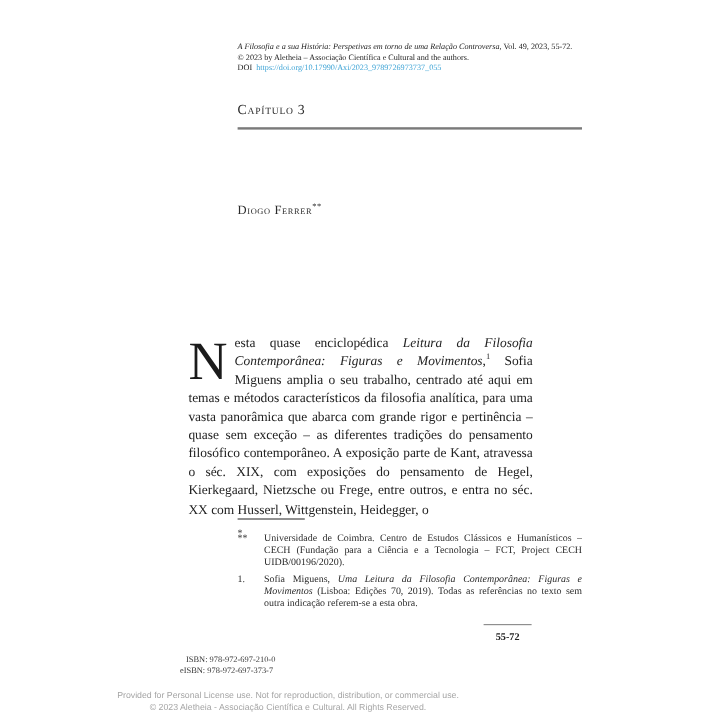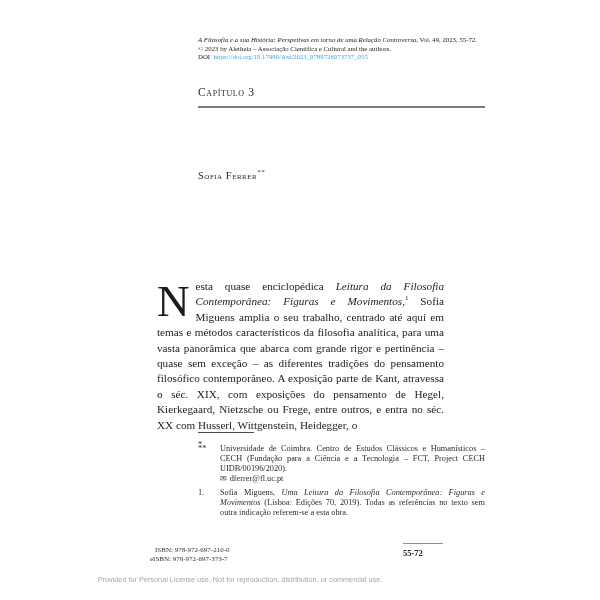--- a/index.html
+++ b/index.html
@@ -52,23 +52,23 @@
     display:inline-flex;align-items:center;justify-content:center;
     width:7.5px;height:7.5px;border-radius:50%;
     background:#a6ce39;color:#fff;font-size:4px;font-family:"Liberation Sans",sans-serif;
     margin-right:3px;vertical-align:-1px;
   }
 
   
   .imprint{left:150px;top:546px;font-size:7px;line-height:8.8px;color:#333;position:absolute;}
   .isbn-print{padding-left:5px;}
   .pagerange{
-    position:absolute;left:403px;top:543px;width:40px;
+    position:absolute;left:403px;top:520px;width:40px;
     border-top:1px solid #8f8f8f;
-    padding-top:4px;text-align:left;
+    padding-top:4px;text-align:center;
     font-size:8.5px;font-weight:bold;color:#222;
   }
 
   
   .license{
     position:absolute;left:0;top:575px;width:480px;
     text-align:center;
     font-family:"Liberation Sans", sans-serif;
     font-size:7.3px;line-height:9.7px;color:#a5a5a5;
   }
@@ -81,47 +81,47 @@
   <header class="col hdr">
     <div><em>A Filosofia e a sua História: Perspetivas em torno de uma Relação Controversa</em><span>, Vol. 49, 2023, 55-72.</span></div>
     <div>© 2023 by Aletheia – Associação Científica e Cultural and the authors.</div>
     <div><span>DOI</span>&nbsp;&nbsp;<a class="doi-link" href="#">https://doi.org/10.17990/Axi/2023_9789726973737_055</a></div>
   </header>
 
   <div class="col chapter">Capítulo 3</div>
   <div class="col chapter-rule"></div>
 
 
-  <div class="col author"><span>Sofia Ferrer</span><sup>**</sup></div>
+  <div class="col author"><span>Diogo Ferrer</span><sup>**</sup></div>
 
   <p class="col bodytext"><span class="dropcap">N</span><span><span>esta quase enciclopédica </span><em>Leitura da Filosofia Contemporânea: Figuras e Movimentos</em><span>,</span><sup>1</sup><span> Sofia Miguens amplia o seu trabalho, centrado até aqui em temas e métodos característicos da filosofia analítica, para uma vasta panorâmica que abarca com grande rigor e pertinência – quase sem exceção – as diferentes tradições do pensamento filosófico contemporâneo. A exposição parte de Kant, atravessa o séc. XIX, com exposições do pensamento de Hegel, Kierkegaard, Nietzsche ou Frege, entre outros, e entra no séc. XX com Husserl, Wittgenstein, Heidegger, o</span></span></p>
 
   <div class="col fn-rule"></div>
 
   <div class="col footnotes">
     <div class="fn">
       <span class="fn-marker">*</span>
     </div>
     <div class="fn">
       <span class="fn-marker">**</span>
       <div class="fn-text">
         <div><span>Universidade de Coimbra. Centro de Estudos Clássicos e Humanísticos – CECH (Fundação para a Ciência e a Tecnologia – FCT, Project CECH UIDB/00196/2020).</span></div>
-        <div class="contact-line"><span class="mail-icon">✉</span><a href="#">dferrer@fl.uc.pt</a></div>
       </div>
     </div>
     <div class="fn">
       <span class="fn-marker">1.</span>
       <span class="fn-text"><span>Sofia Miguens, </span><em>Uma Leitura da Filosofia Contemporânea: Figuras e Movimentos</em><span> (Lisboa: Edições 70, 2019). Todas as referências no texto sem outra indicação referem-se a esta obra.</span></span>
     </div>
   </div>
 
   <div class="imprint">
     <div class="isbn-print">ISBN: 978-972-697-210-0</div>
     <div>eISBN: 978-972-697-373-7</div>
   </div>
 
   <div class="pagerange"><span>55-72</span></div>
 
   <footer class="license">
     <div>Provided for Personal License use. Not for reproduction, distribution, or commercial use.</div>
+    <div>© 2023 Aletheia - Associação Científica e Cultural. All Rights Reserved.</div>
   </footer>
 
 </div>
 
 </body></html>

